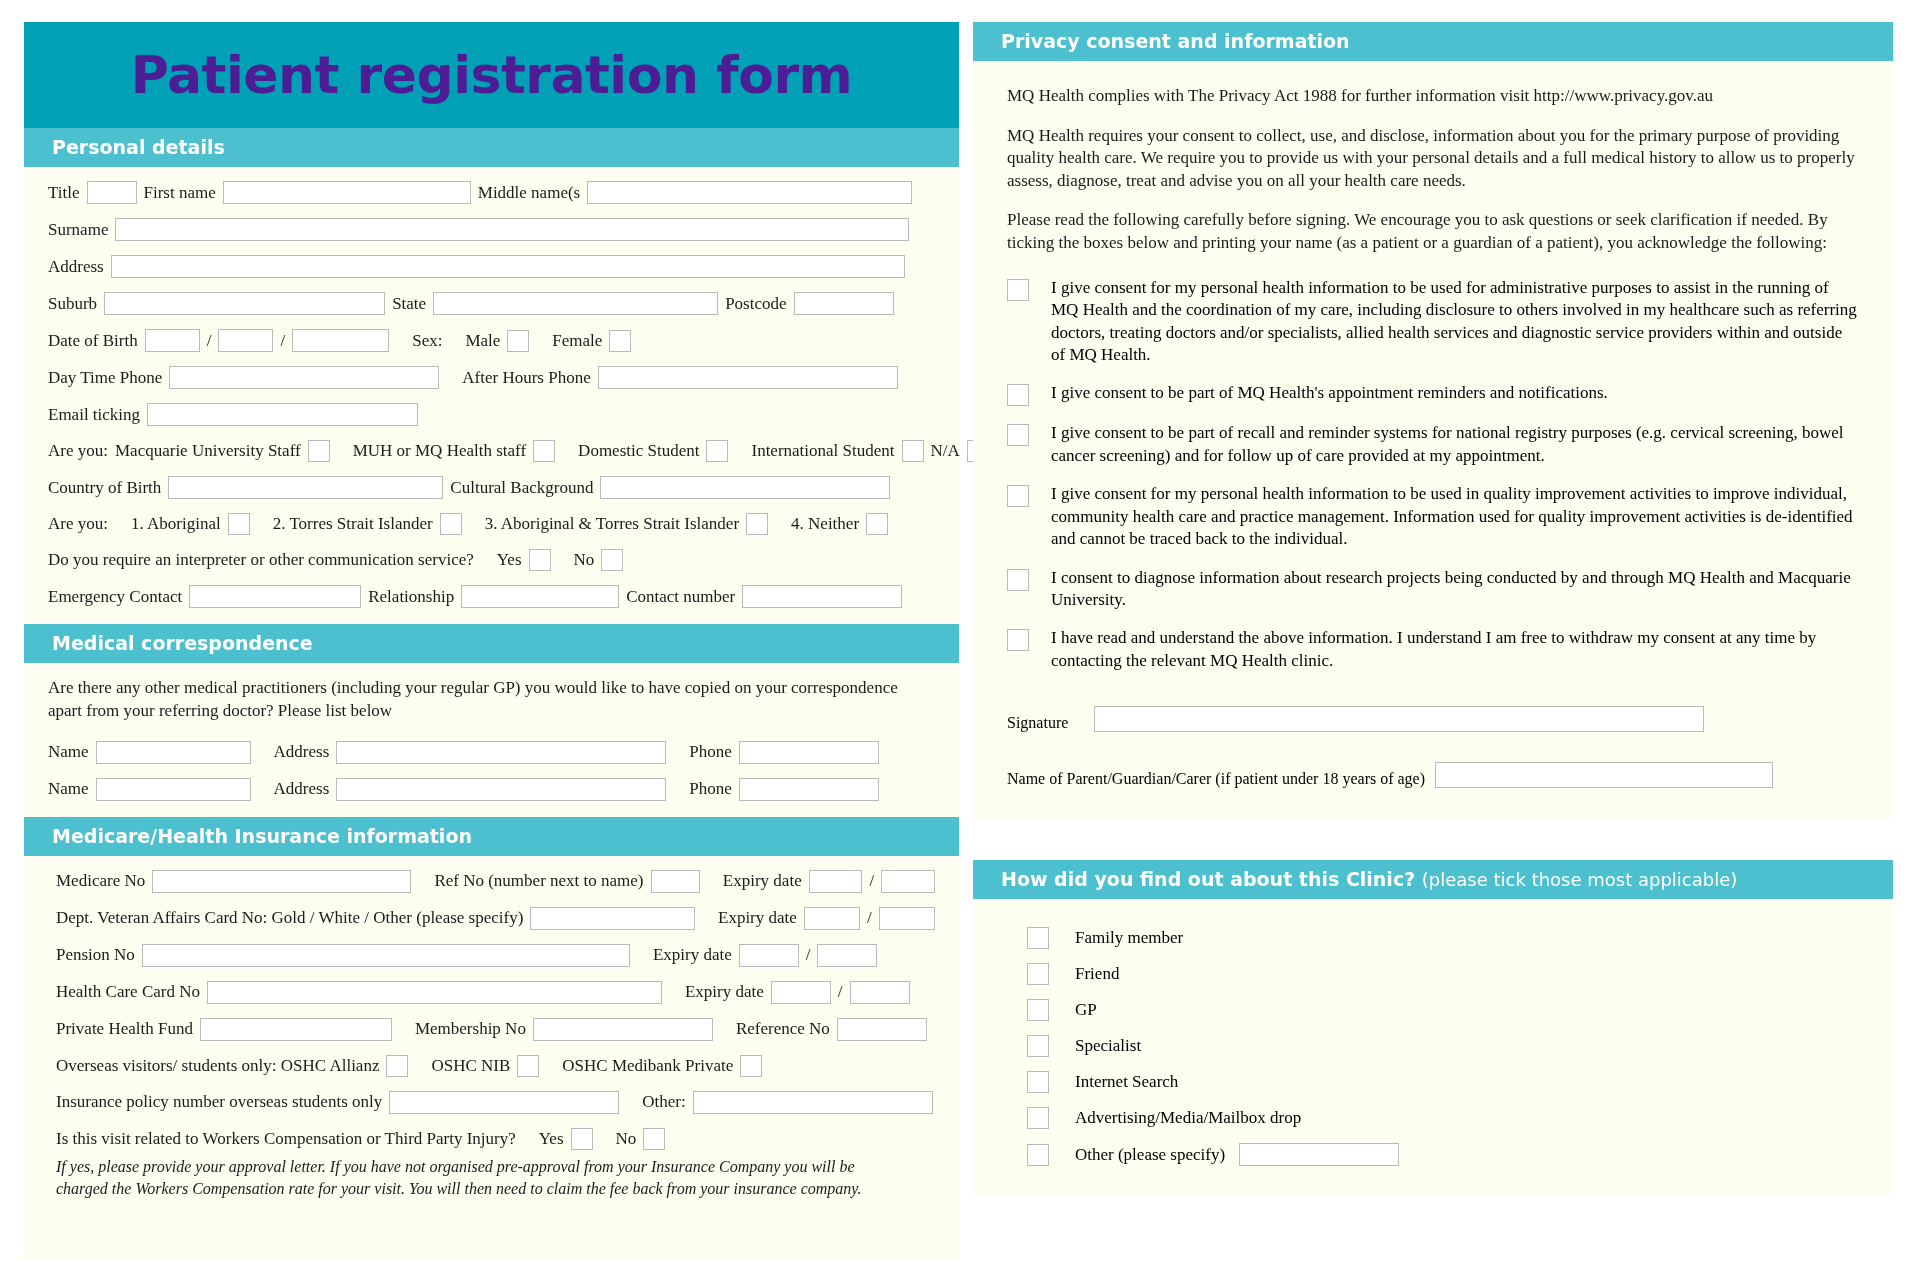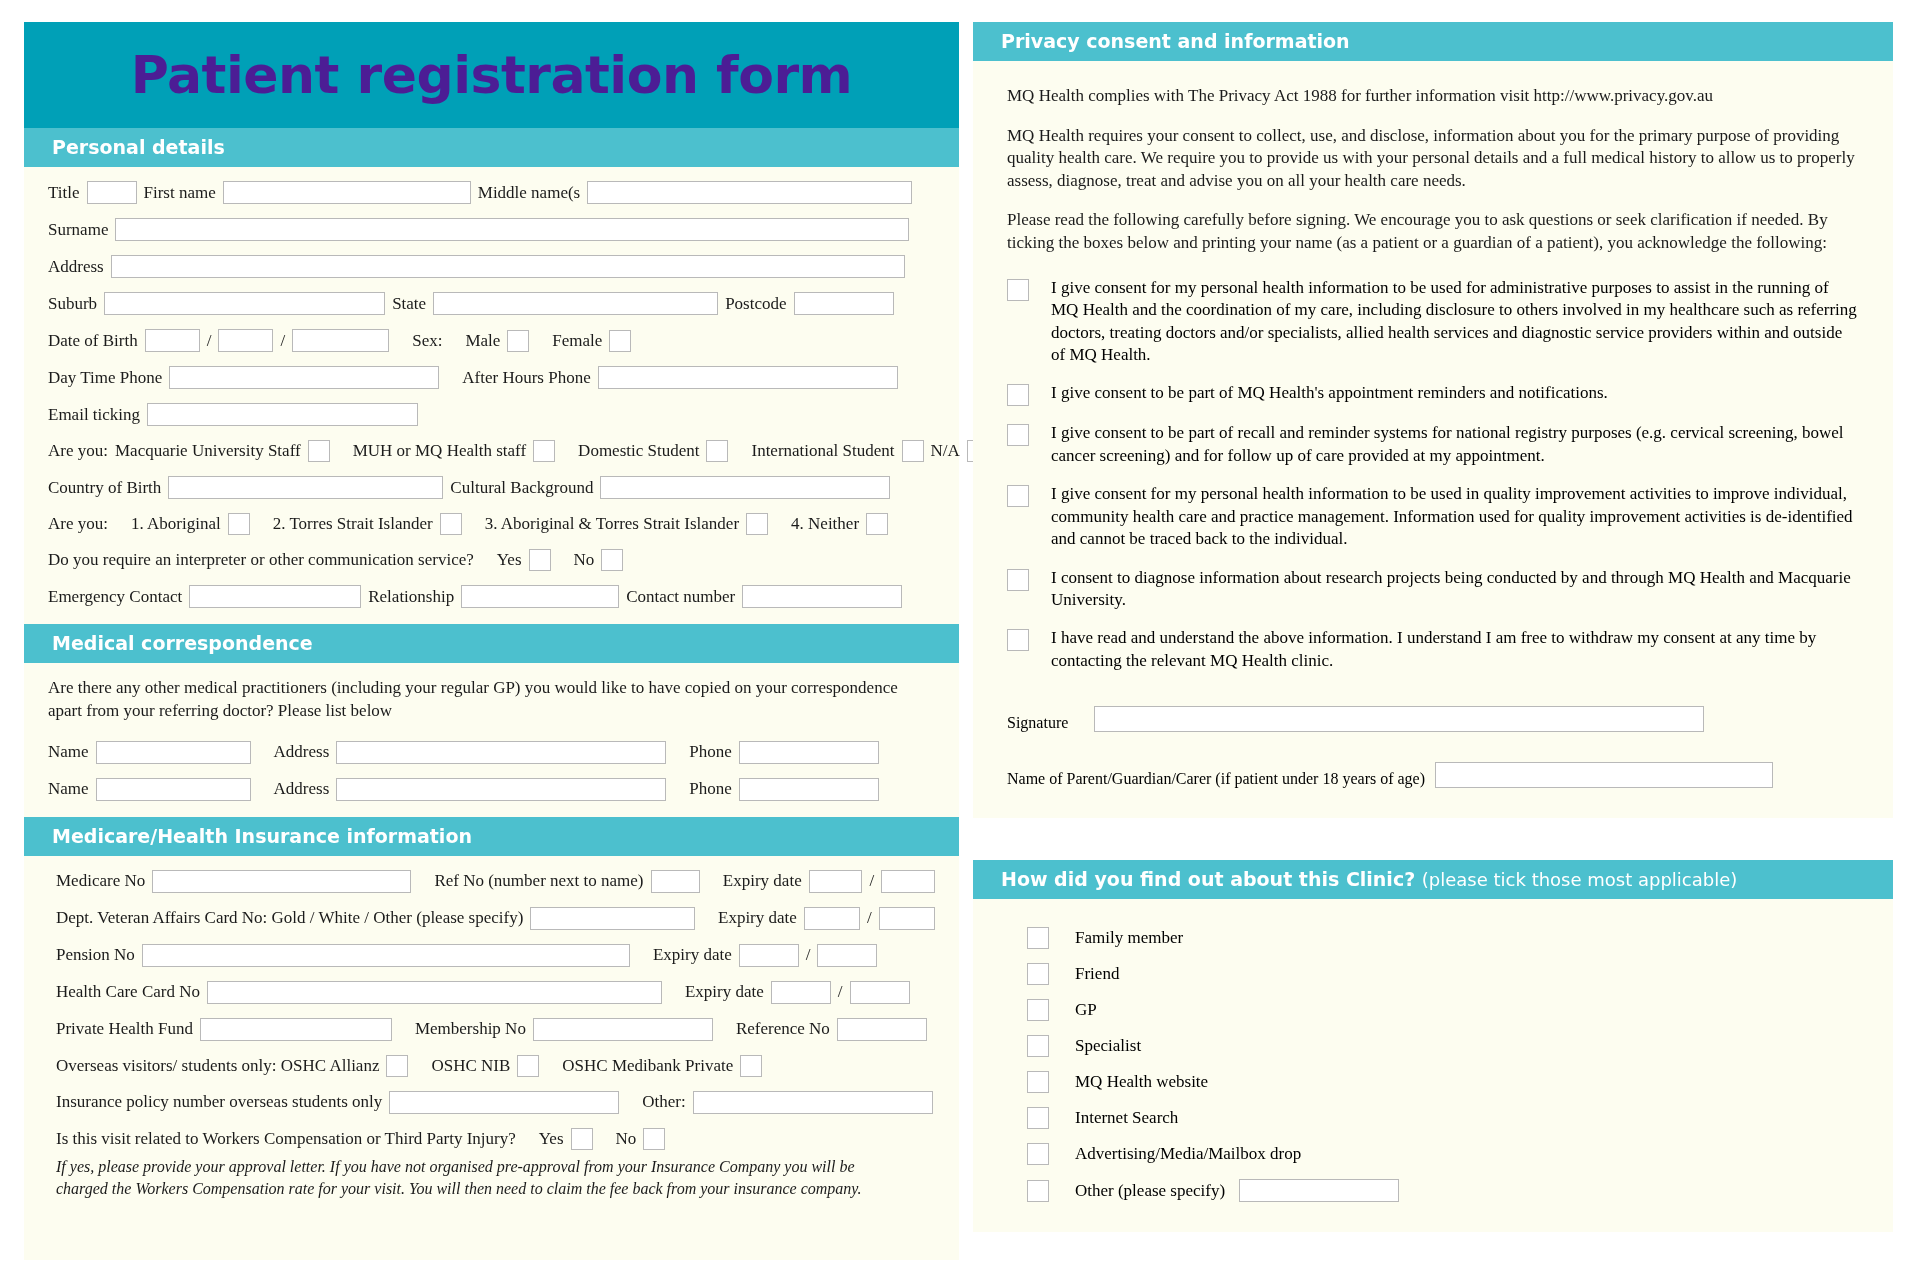--- a/index.html
+++ b/index.html
@@ -392,24 +392,20 @@
         <div class="find-item">
           <span class="cb"></span>
           <span class="txt">GP</span>
         </div>
         <div class="find-item">
           <span class="cb"></span>
           <span class="txt">Specialist</span>
         </div>
         <div class="find-item">
           <span class="cb"></span>
-          <span class="txt">MQ Health website</span>
-        </div>
-        <div class="find-item">
-          <span class="cb"></span>
           <span class="txt">Internet Search</span>
         </div>
         <div class="find-item">
           <span class="cb"></span>
           <span class="txt">Advertising/Media/Mailbox drop</span>
         </div>
         <div class="find-item" style="margin-bottom:0">
           <span class="cb"></span>
           <span class="txt">Other (please specify)</span>
           <span class="fld last" style="width:160px; margin-left:14px;"></span>

